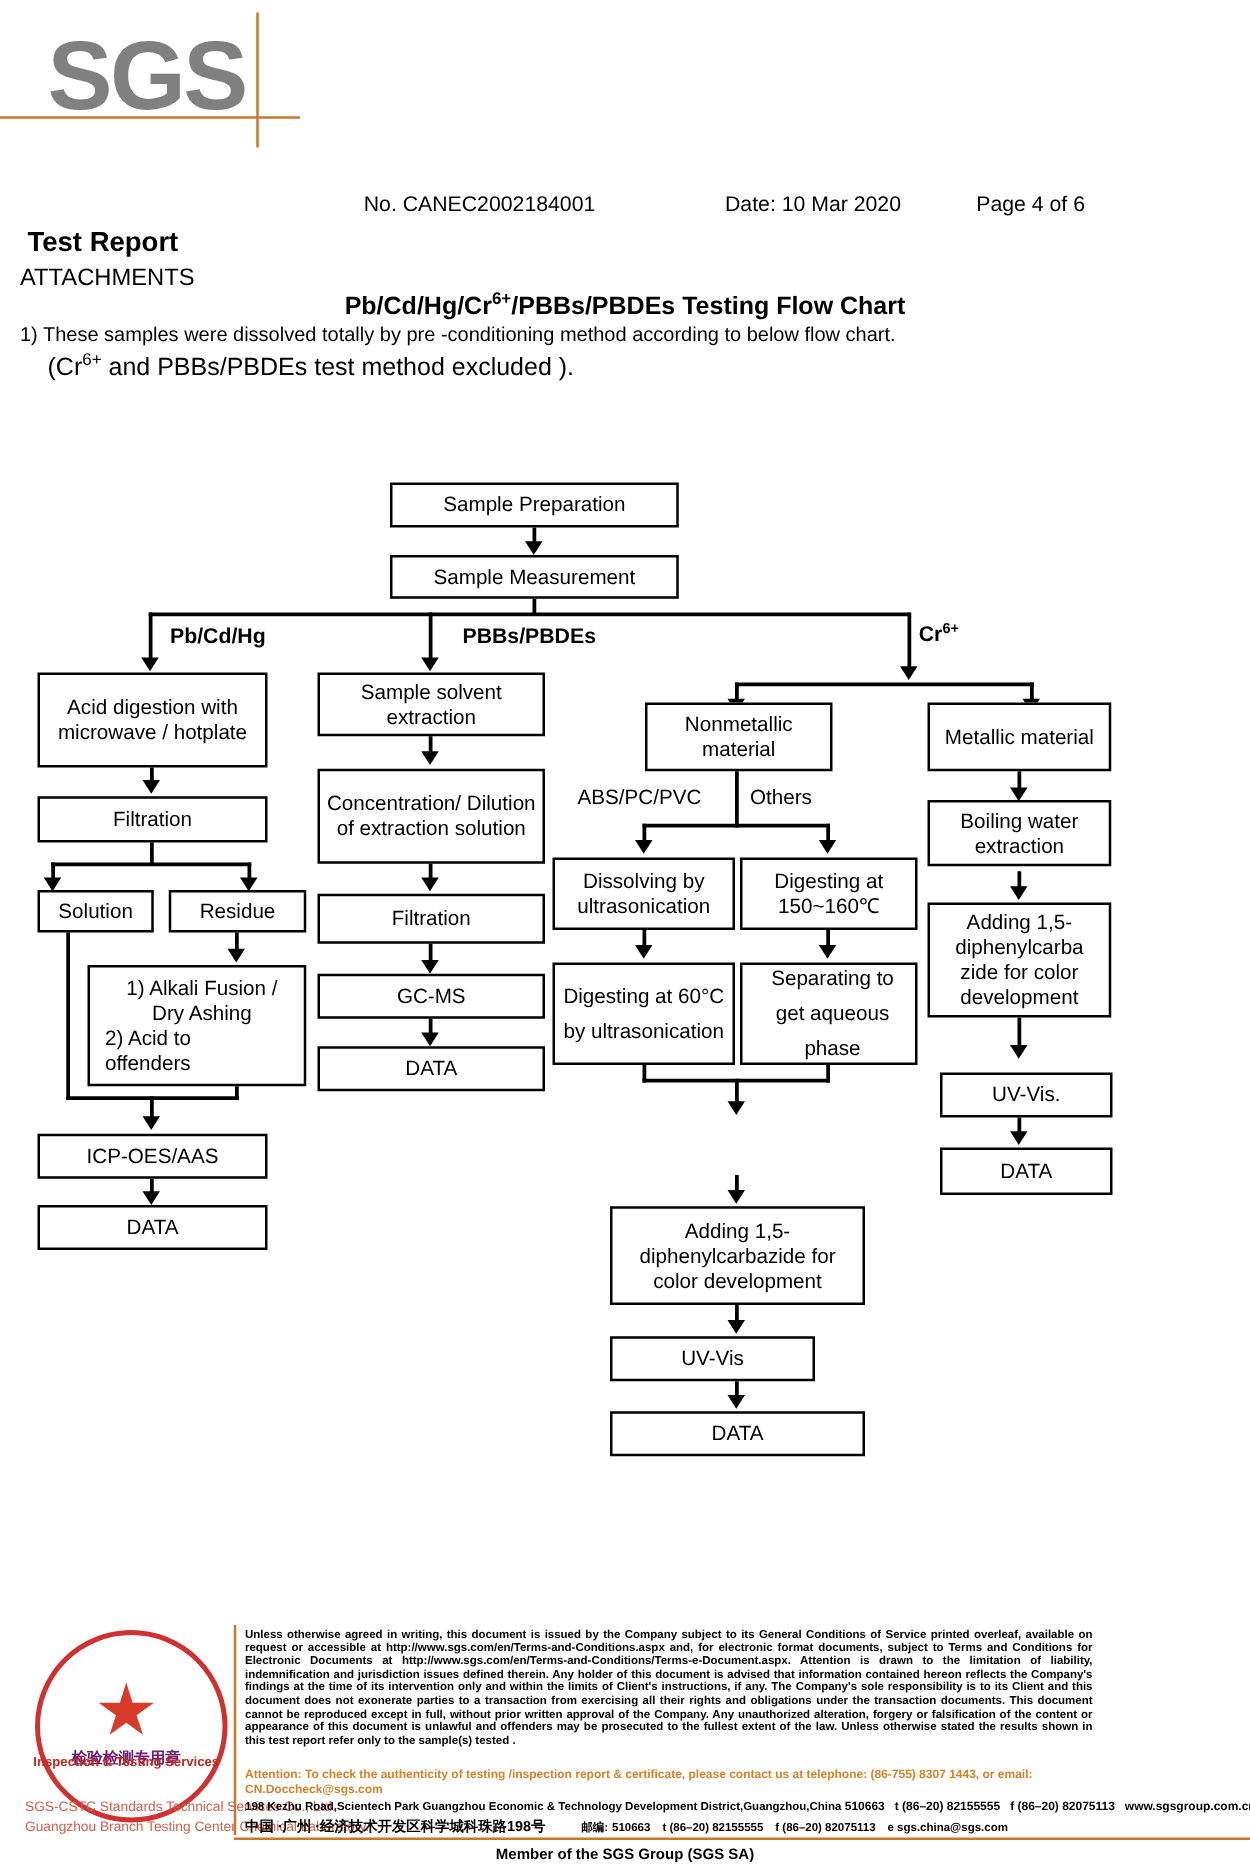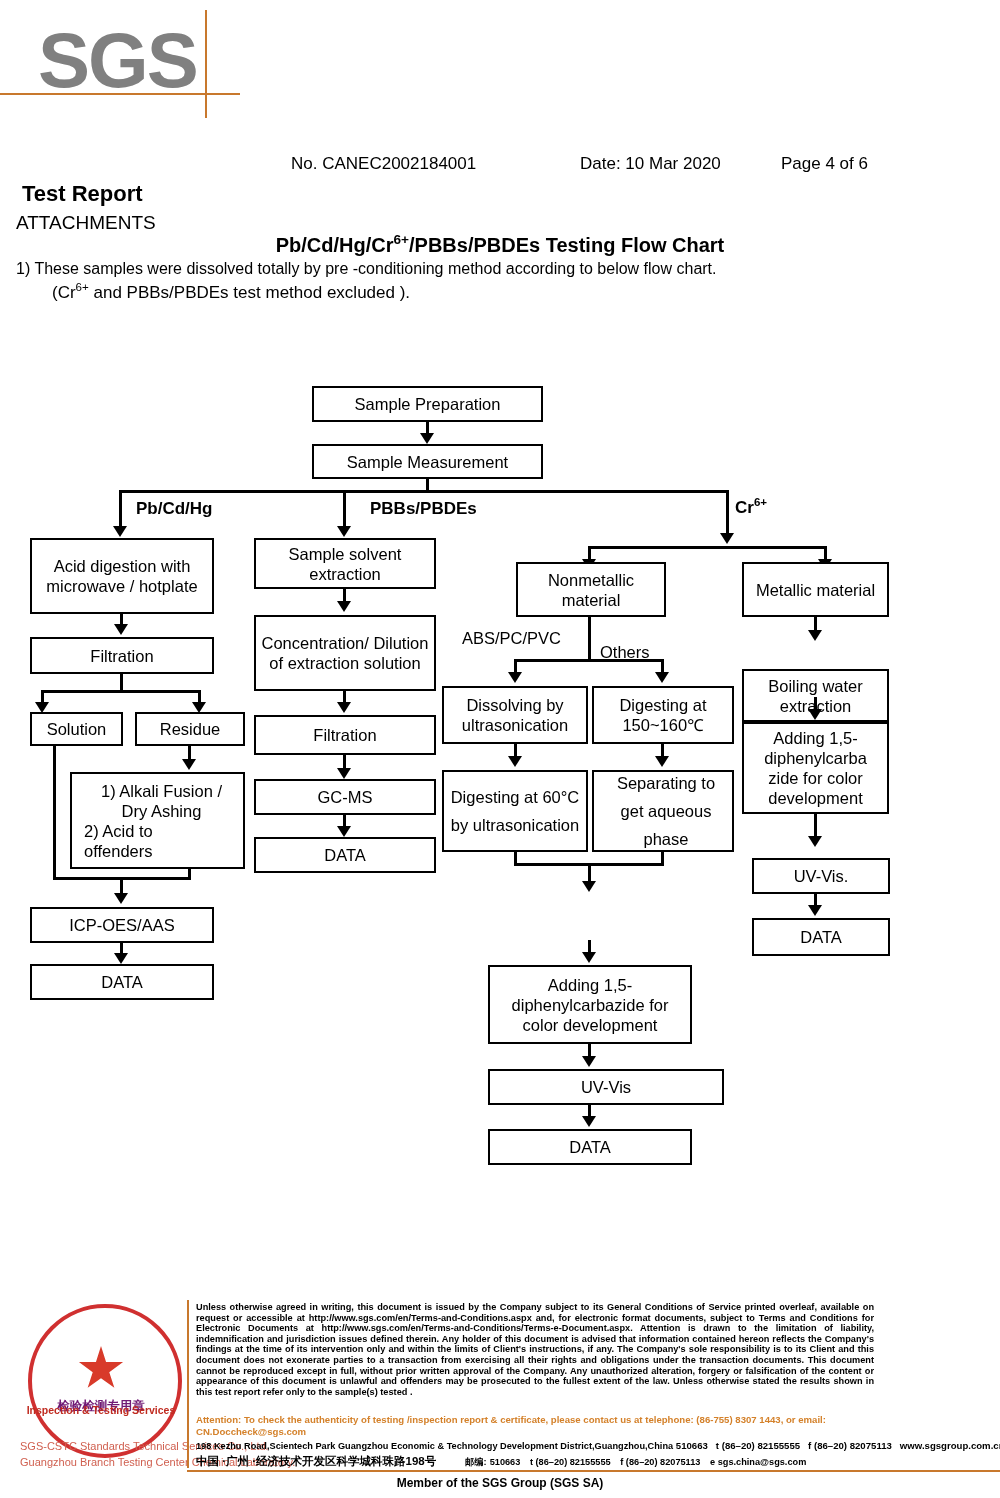--- a/index.html
+++ b/index.html
@@ -13,21 +13,21 @@
 
   #hdr{position:absolute;left:0;top:150px;width:1000px;height:30px;}
   #hdr .tr{position:absolute;left:22px;top:0;font-size:22px;font-weight:bold;margin-top:31px;}
   #hdr .no{position:absolute;left:291px;top:4px;font-size:17px;}
   #hdr .dt{position:absolute;left:580px;top:4px;font-size:17px;}
   #hdr .pg{position:absolute;left:781px;top:4px;font-size:17px;}
 
   #attach{position:absolute;left:16px;top:212px;font-size:19px;}
   #chart-title{position:absolute;left:0;top:234px;width:1000px;text-align:center;font-size:20px;font-weight:bold;}
   #note1{position:absolute;left:16px;top:260px;font-size:16px;}
-  #note2{position:absolute;left:38px;top:283px;font-size:17px;margin-left:14px;}
+  #note2{position:absolute;left:38px;top:283px;font-size:20px;}
   sup{font-size:.68em;vertical-align:super;line-height:0;}
 
   
   #flow{position:absolute;left:0;top:0;width:1000px;height:1220px;}
   .bx{position:absolute;border:2px solid #000;background:#fff;box-sizing:border-box;
       display:flex;align-items:center;justify-content:center;text-align:center;
       font-size:16.5px;line-height:20px;padding:2px 4px;}
   .bx.sp{line-height:28px;}
   .bx.lft{justify-content:flex-start;text-align:left;padding-left:12px;}
   .lbl{position:absolute;font-size:17px;font-weight:bold;white-space:nowrap;}
@@ -155,21 +155,21 @@
   <div class="ln vl" style="left:588px;top:546px;height:16px;"></div>
   <div class="ar" style="left:582px;top:559px;"></div>
   <div class="ln vl" style="left:824px;top:546px;height:16px;"></div>
   <div class="ar" style="left:818px;top:559px;"></div>
 
   <div class="bx" style="left:742px;top:562px;width:147px;height:55px;">Metallic material</div>
   <div class="bx" style="left:516px;top:562px;width:150px;height:55px;">Nonmetallic material</div>
 
   <div class="ln vl" style="left:588px;top:617px;height:45px;"></div>
   <div class="lbl plain" style="left:462px;top:629px;">ABS/PC/PVC</div>
-  <div class="lbl plain" style="left:600px;top:643px;">Others</div>
+  <div class="lbl plain" style="left:600px;top:629px;">Others</div>
   <div class="ln hl" style="left:514px;top:659px;width:150px;"></div>
   <div class="ln vl" style="left:514px;top:659px;height:16px;"></div>
   <div class="ar" style="left:508px;top:672px;"></div>
   <div class="ln vl" style="left:661px;top:659px;height:16px;"></div>
   <div class="ar" style="left:655px;top:672px;"></div>
 
   <div class="bx" style="left:442px;top:686px;width:146px;height:58px;">Dissolving by ultrasonication</div>
   <div class="bx" style="left:592px;top:686px;width:142px;height:58px;">Digesting at 150~160℃</div>
 
   <div class="ln vl" style="left:514px;top:744px;height:15px;"></div>
@@ -184,28 +184,28 @@
   <div class="ln vl" style="left:661px;top:852px;height:14px;"></div>
   <div class="ln hl" style="left:514px;top:863px;width:150px;"></div>
   <div class="ln vl" style="left:588px;top:863px;height:20px;"></div>
   <div class="ar" style="left:582px;top:881px;"></div>
 
   <div class="ln vl" style="left:588px;top:940px;height:15px;"></div>
   <div class="ar" style="left:582px;top:952px;"></div>
   <div class="bx" style="left:488px;top:965px;width:204px;height:79px;">Adding 1,5-diphenylcarbazide for color development</div>
   <div class="ln vl" style="left:588px;top:1044px;height:15px;"></div>
   <div class="ar" style="left:582px;top:1056px;"></div>
-  <div class="bx" style="left:488px;top:1069px;width:236px;height:36px;">UV-Vis</div>
+  <div class="bx" style="left:488px;top:1069px;width:164px;height:36px;">UV-Vis</div>
   <div class="ln vl" style="left:588px;top:1105px;height:13px;"></div>
   <div class="ar" style="left:582px;top:1116px;"></div>
   <div class="bx" style="left:488px;top:1129px;width:204px;height:36px;">DATA</div>
 
   <div class="ln vl" style="left:814px;top:617px;height:16px;"></div>
   <div class="ar" style="left:808px;top:630px;"></div>
-  <div class="bx" style="left:742px;top:669px;width:147px;height:53px;">Boiling water extraction</div>
+  <div class="bx" style="left:742px;top:640px;width:147px;height:53px;">Boiling water extraction</div>
   <div class="ln vl" style="left:814px;top:697px;height:15px;"></div>
   <div class="ar" style="left:808px;top:709px;"></div>
   <div class="bx" style="left:742px;top:722px;width:147px;height:92px;">Adding 1,5-diphenylcarba zide for color development</div>
   <div class="ln vl" style="left:814px;top:814px;height:24px;"></div>
   <div class="ar" style="left:808px;top:836px;"></div>
   <div class="bx" style="left:752px;top:858px;width:138px;height:36px;">UV-Vis.</div>
   <div class="ln vl" style="left:814px;top:894px;height:13px;"></div>
   <div class="ar" style="left:808px;top:905px;"></div>
   <div class="bx" style="left:752px;top:918px;width:138px;height:38px;">DATA</div>
 </div>

